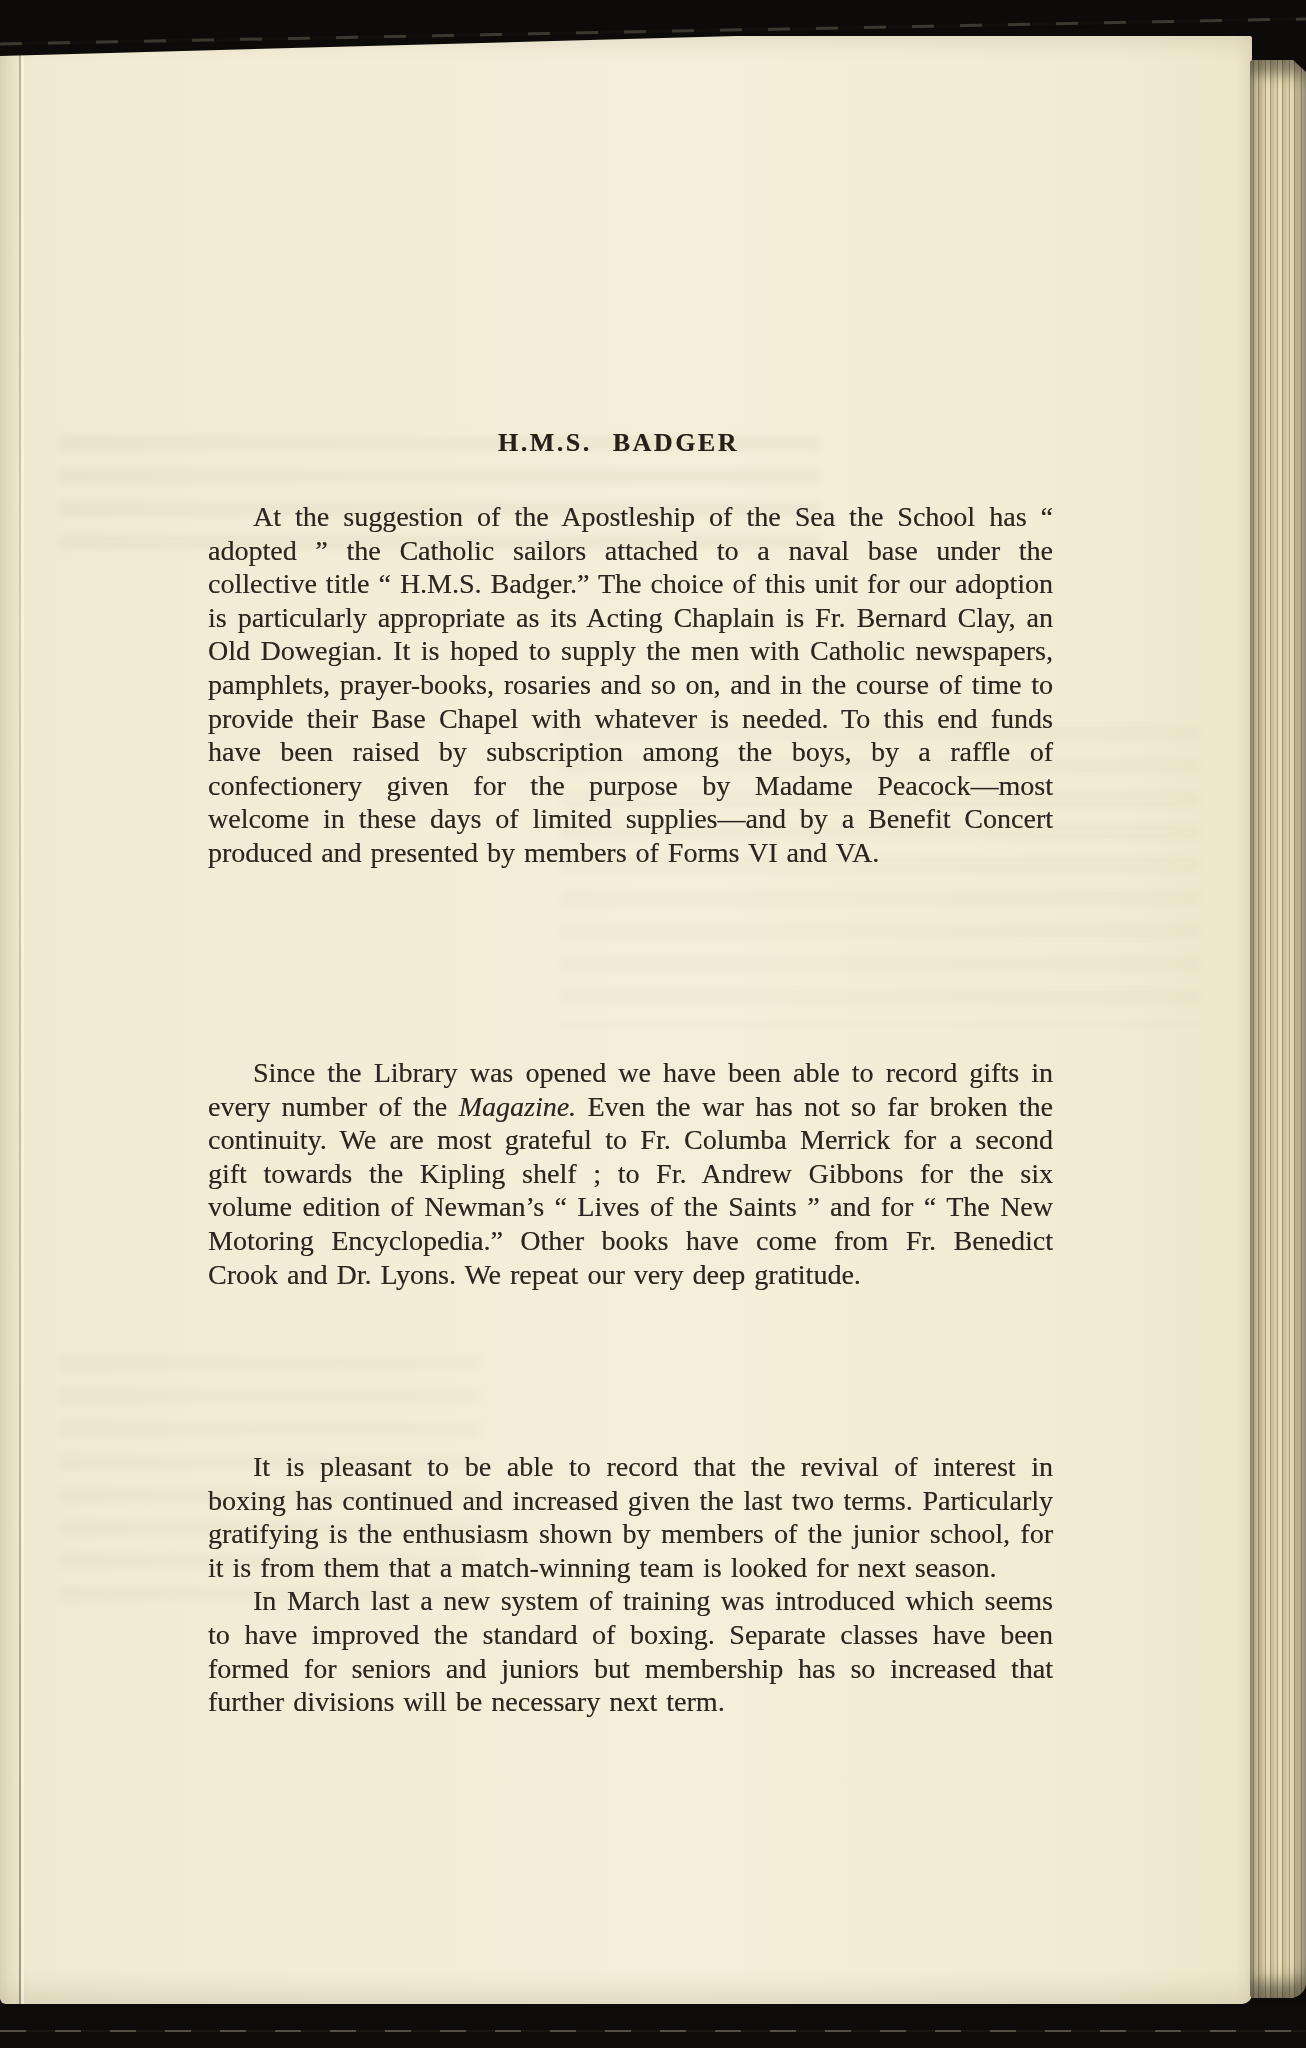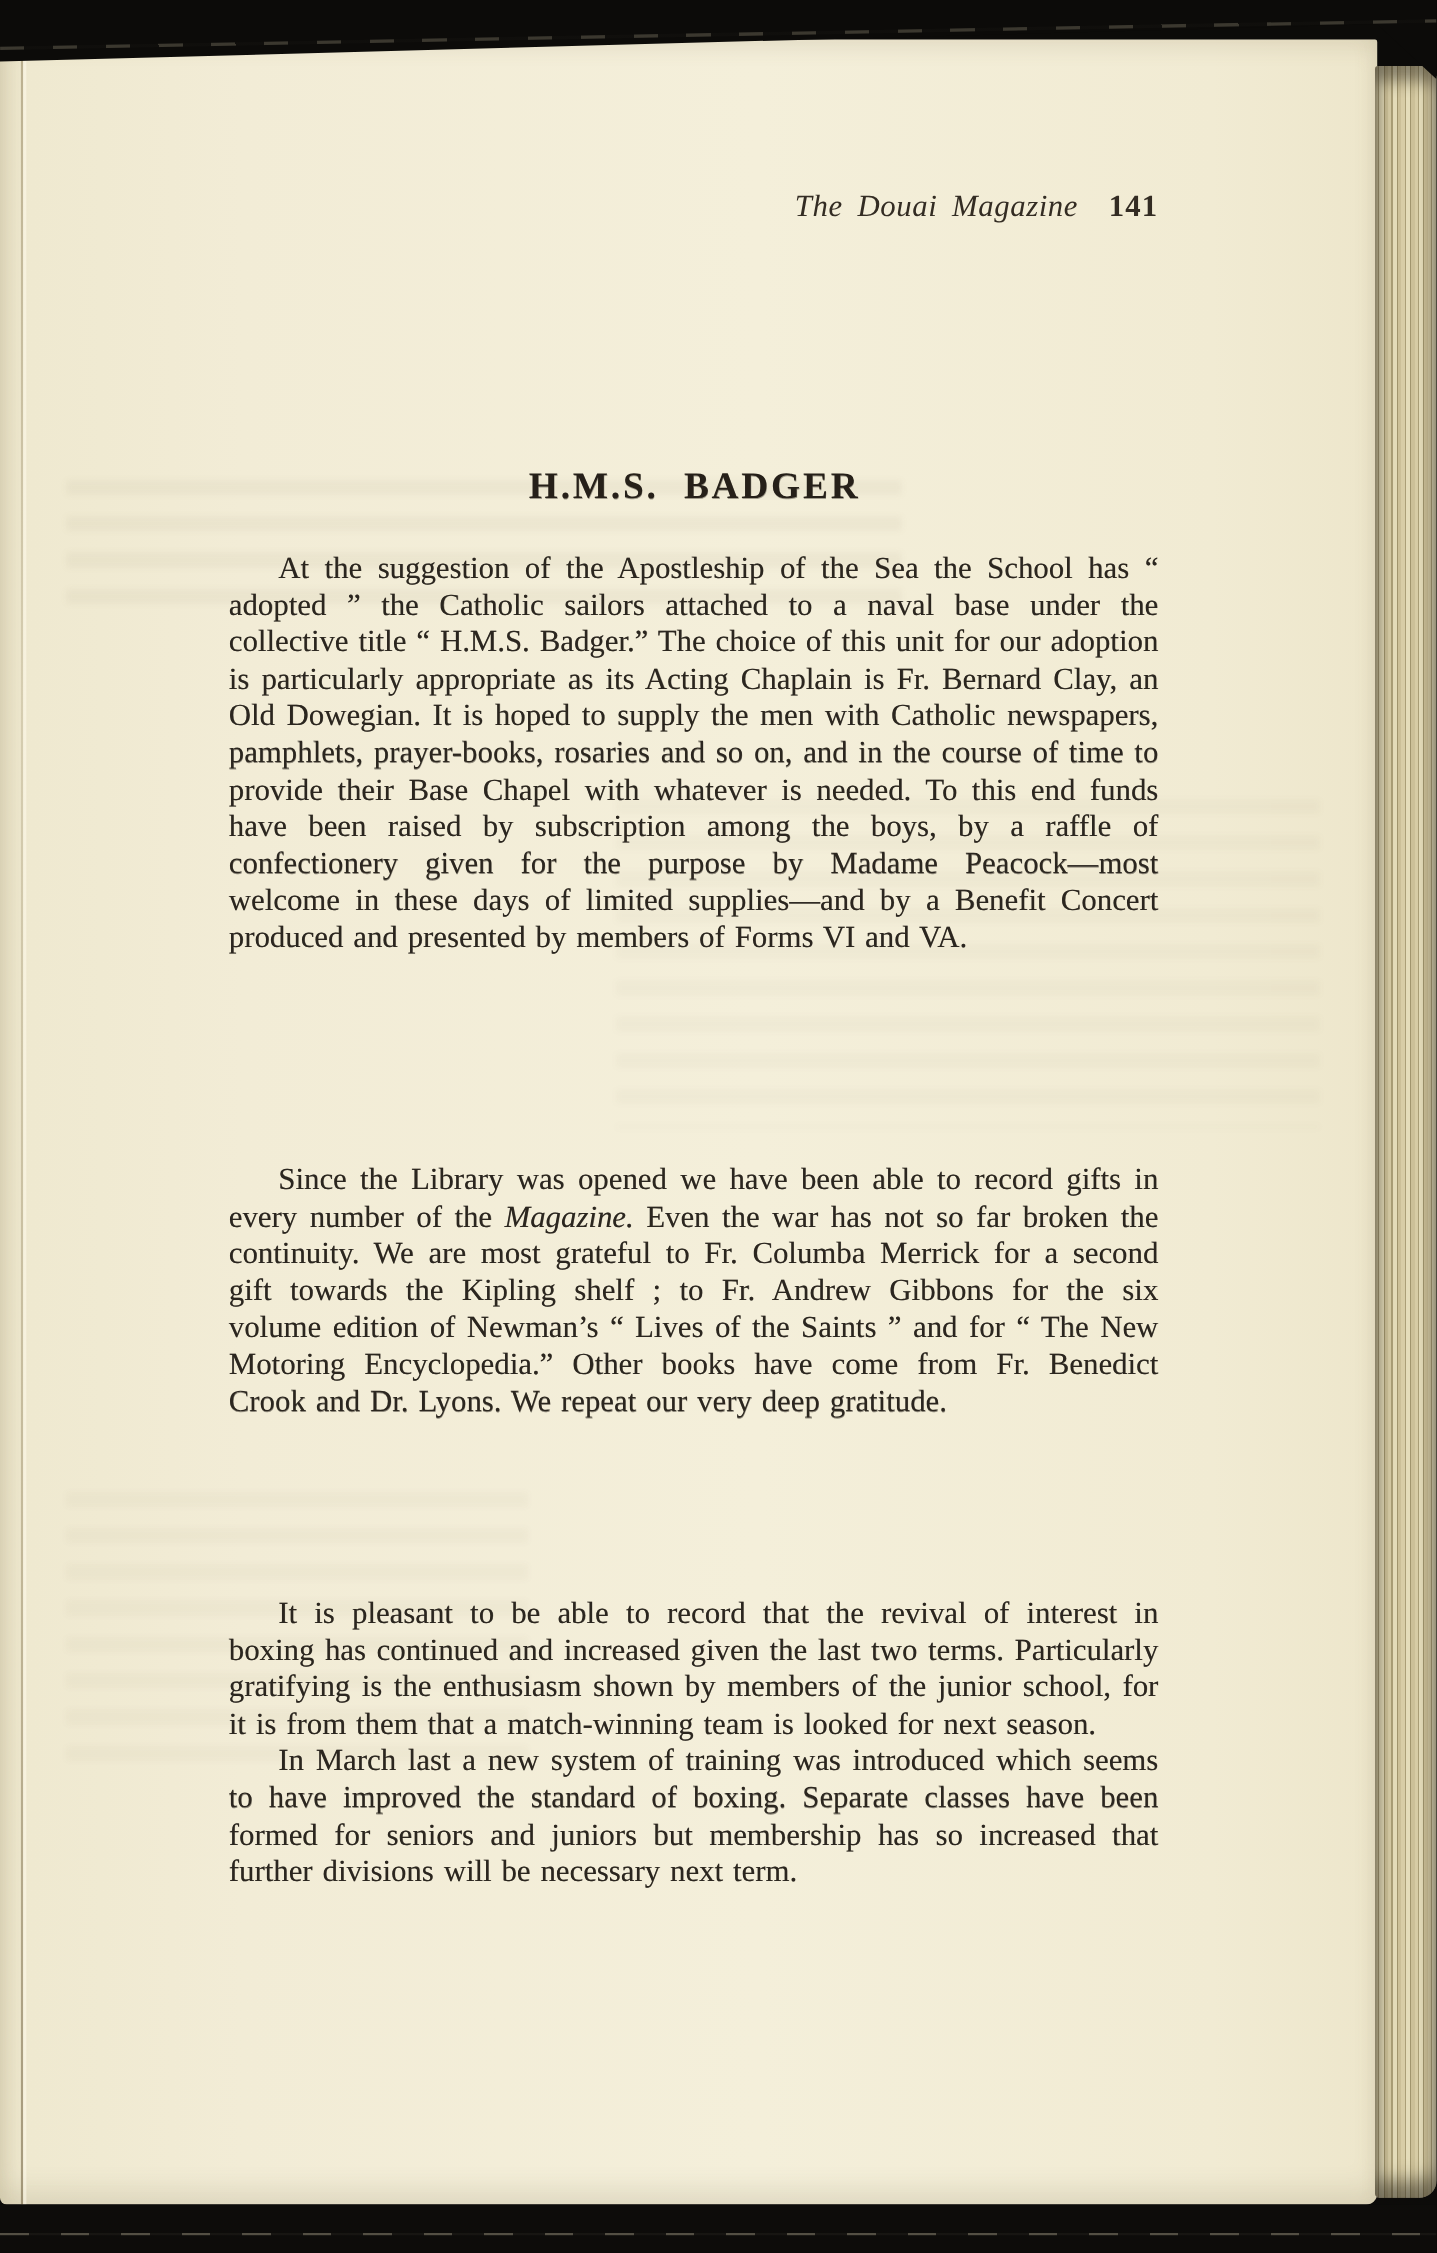--- a/index.html
+++ b/index.html
@@ -46,23 +46,23 @@
 
   .page-title {
     position: absolute; left: 208px; top: 288px; width: 845px; margin: 0;
     text-align: center;
     font-size: 52px; font-weight: 600; line-height: 58px;
     letter-spacing: 1px; word-spacing: 16px;
     color: #27211a;
     text-shadow: 0.3px 0.3px 0.4px rgba(39,33,26,0.45);
   }
   .sec-heading {
-    position: absolute; left: 209px; width: 845px; margin: 0;
+    position: absolute; left: 196px; width: 845px; margin: 0;
     text-align: center;
-    font-size: 34px; font-weight: bold; line-height: 34px;
+    font-size: 26px; font-weight: bold; line-height: 34px;
     letter-spacing: 2.5px; word-spacing: 12px;
     color: #262019;
     text-shadow: 0.3px 0.3px 0.3px rgba(38,32,25,0.4);
   }
   .h-badger { top: 390px; }
   .h-bede   { top: 947px; }
   .h-boxing { top: 1344px; }
 
   .body-par {
     margin: 0;
@@ -141,23 +141,20 @@
   <div class="left-page-sliver"></div>
 
   <div class="page">
     <div class="crease"></div>
     <div class="crease-hl"></div>
 
     <div class="ghost ghost-1"></div>
     <div class="ghost ghost-2"></div>
     <div class="ghost ghost-3"></div>
 
-    <div class="running-header">
-      <span class="journal">The Douai Magazine</span><span class="pageno">141</span>
-    </div>
 
 
     <h2 class="sec-heading h-badger">H.M.S. BADGER</h2>
 
     <div class="par-block pb-1">
       <p class="body-par"><span>At the suggestion of the Apostleship of the Sea the School has “ adopted ” the Catholic sailors attached to a naval base under the collective title “ H.M.S. Badger.” The choice of this unit for our adoption is particularly appropriate as its Acting Chaplain is Fr. Bernard Clay, an Old Dowegian. It is hoped to supply the men with Catholic newspapers, pamphlets, prayer-books, rosaries and so on, and in the course of time to provide their Base Chapel with whatever is needed. To this end funds have been raised by subscription among the boys, by a raffle of confectionery given for the purpose by Madame Peacock—most welcome in these days of limited supplies—and by a Benefit Concert produced and presented by members of Forms VI and VA.</span></p>
     </div>
 
 
     <div class="par-block pb-2">

